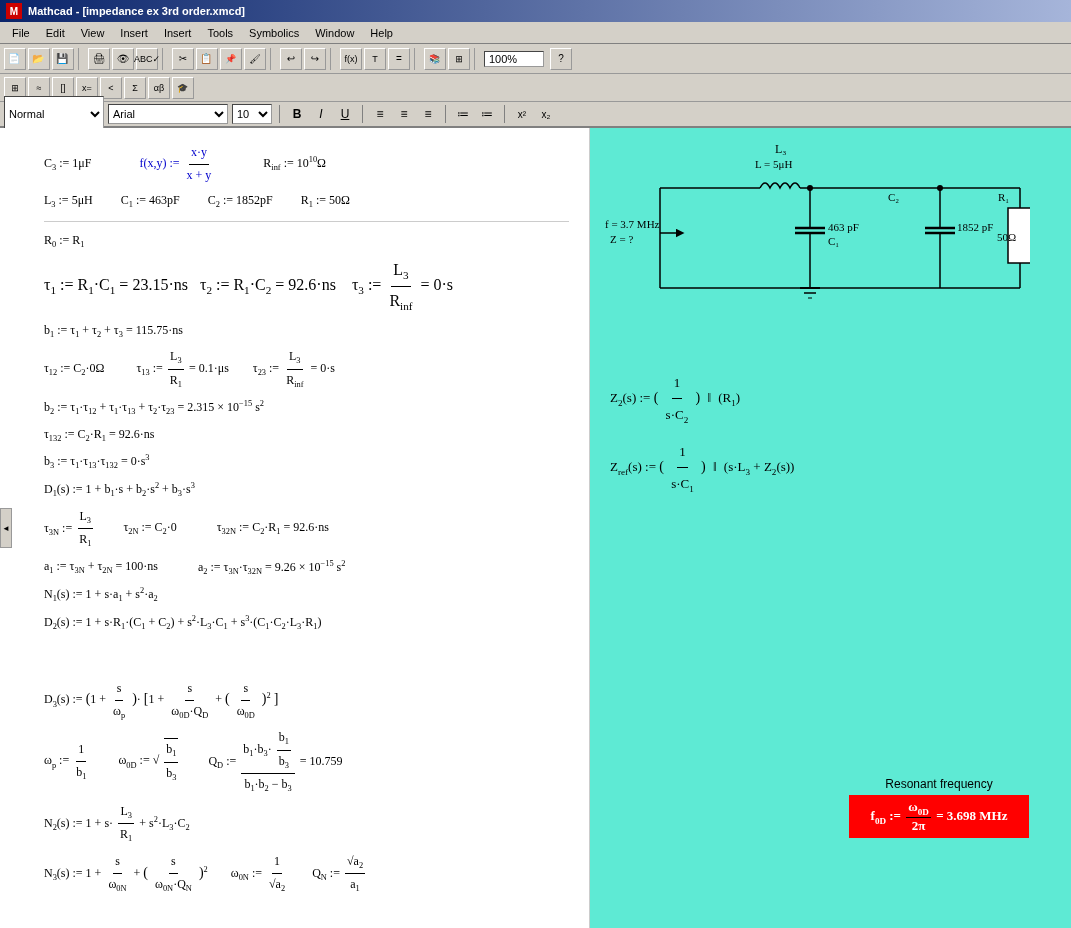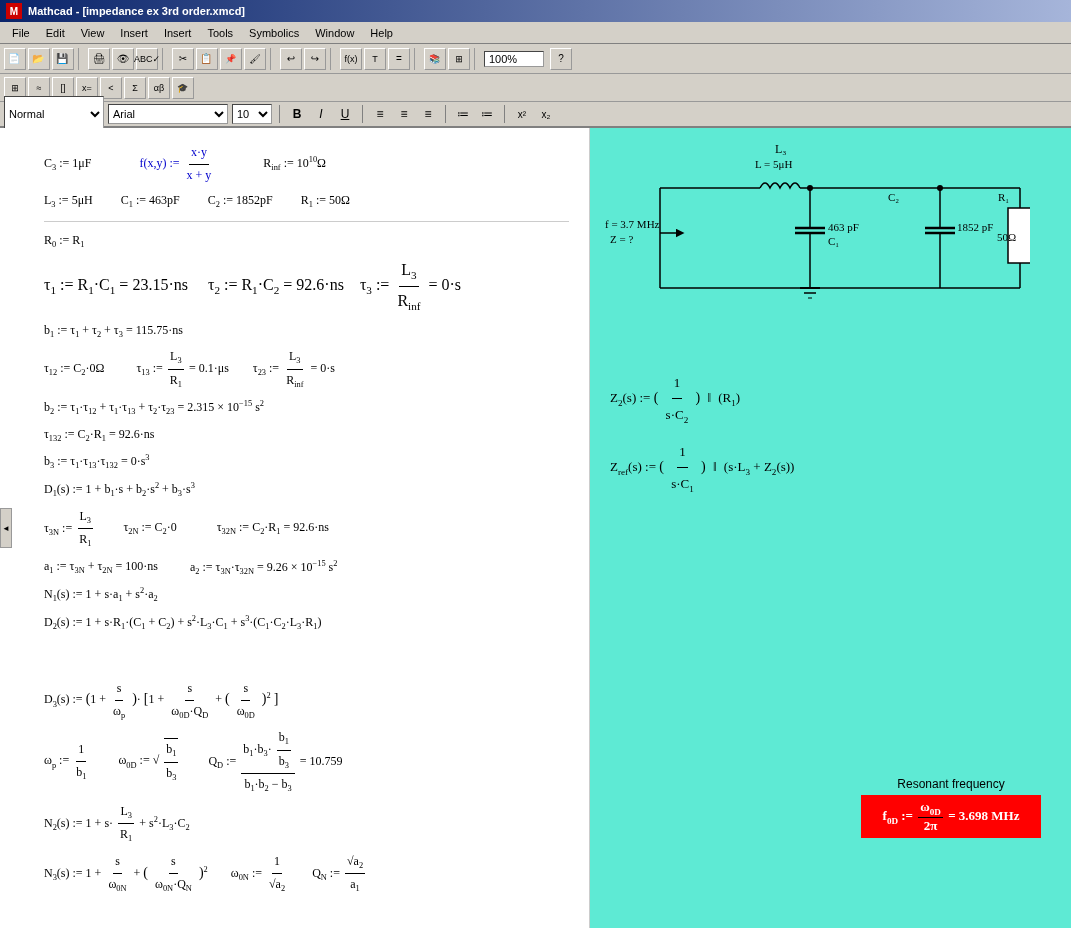--- a/index.html
+++ b/index.html
@@ -310,21 +310,21 @@
       </div>
 
       <div class="section-divider"></div>
 
       <div class="math-line">
         <span>R<sub>0</sub> := R<sub>1</sub></span>
       </div>
 
       <div class="math-line" style="font-size:16px;">
         <span>τ<sub>1</sub> := R<sub>1</sub>·C<sub>1</sub> = 23.15·ns</span>
-        <span style="margin-left:12px;">τ<sub>2</sub> := R<sub>1</sub>·C<sub>2</sub> = 92.6·ns</span>
+        <span style="margin-left:4px;">τ<sub>2</sub> := R<sub>1</sub>·C<sub>2</sub> = 92.6·ns</span>
         <span style="margin-left:8px;">τ<sub>3</sub> := 
           <span class="frac">
             <span class="num">L<sub>3</sub></span>
             <span class="den">R<sub>inf</sub></span>
           </span>
           = 0·s
         </span>
       </div>
 
       <div class="math-line">
@@ -371,21 +371,21 @@
             <span class="num">L<sub>3</sub></span>
             <span class="den">R<sub>1</sub></span>
           </span>
         </span>
         <span style="margin-left:20px;">τ<sub>2N</sub> := C<sub>2</sub>·0</span>
         <span style="margin-left:32px;">τ<sub>32N</sub> := C<sub>2</sub>·R<sub>1</sub> = 92.6·ns</span>
       </div>
 
       <div class="math-line">
         <span>a<sub>1</sub> := τ<sub>3N</sub> + τ<sub>2N</sub> = 100·ns</span>
-        <span style="margin-left:24px;">a<sub>2</sub> := τ<sub>3N</sub>·τ<sub>32N</sub> = 9.26 × 10<sup>−15</sup> s<sup>2</sup></span>
+        <span style="margin-left:32px;">a<sub>2</sub> := τ<sub>3N</sub>·τ<sub>32N</sub> = 9.26 × 10<sup>−15</sup> s<sup>2</sup></span>
       </div>
 
       <div class="math-line">
         <span>N<sub>1</sub>(s) := 1 + s·a<sub>1</sub> + s<sup>2</sup>·a<sub>2</sub></span>
       </div>
 
       <div class="math-line">
         <span>D<sub>2</sub>(s) := 1 + s·R<sub>1</sub>·(C<sub>1</sub> + C<sub>2</sub>) + s<sup>2</sup>·L<sub>3</sub>·C<sub>1</sub> + s<sup>3</sup>·(C<sub>1</sub>·C<sub>2</sub>·L<sub>3</sub>·R<sub>1</sub>)</span>
       </div>
 
@@ -560,21 +560,21 @@
             <span class="num">1</span>
             <span class="den">s·C<sub>1</sub></span>
           </span>
           <span style="font-size:14px;">)</span>
           <span style="margin:0 4px;">‖</span>
           (s·L<sub>3</sub> + Z<sub>2</sub>(s))
         </span>
       </div>
     </div>
 
-    <div style="position:absolute; bottom:90px; right:30px; width:180px;">
+    <div style="position:absolute; bottom:90px; right:42px; width:180px;">
       <div class="resonant-title">Resonant frequency</div>
       <div class="resonant-result">
         <span>f<sub>0D</sub> := 
           <span class="frac" style="color:white;">
             <span class="num">ω<sub>0D</sub></span>
             <span class="den">2π</span>
           </span>
           = 3.698 MHz
         </span>
       </div>

